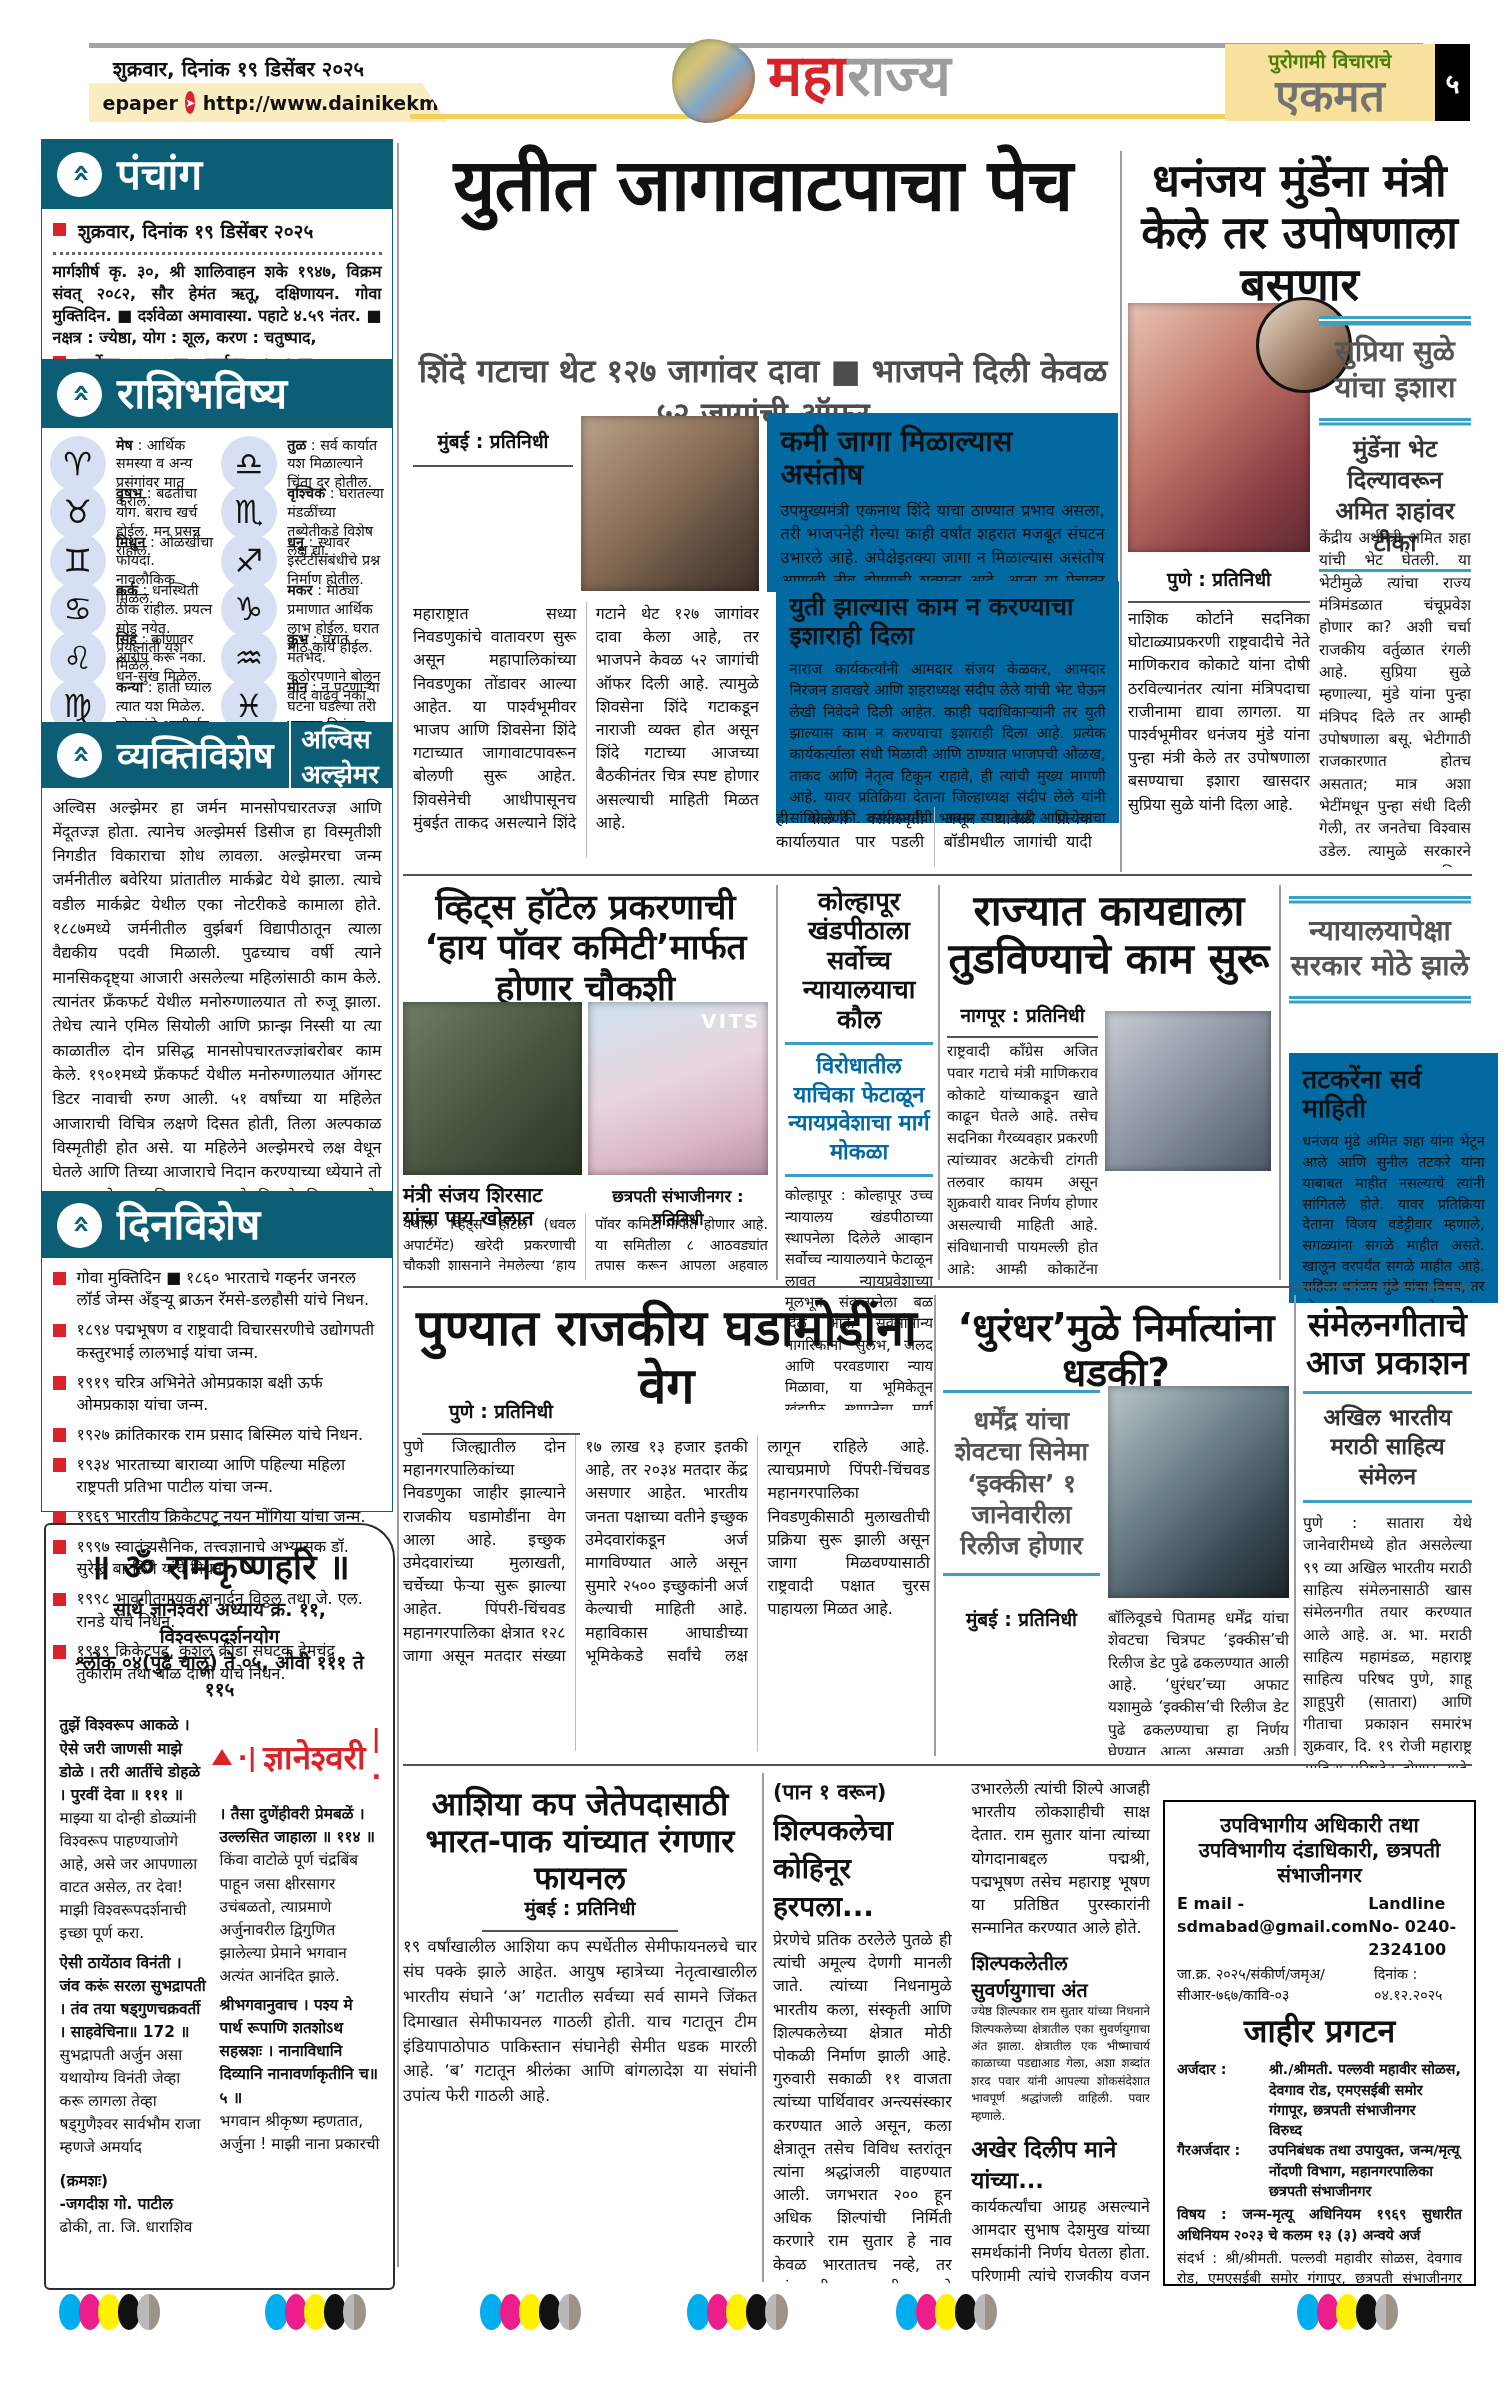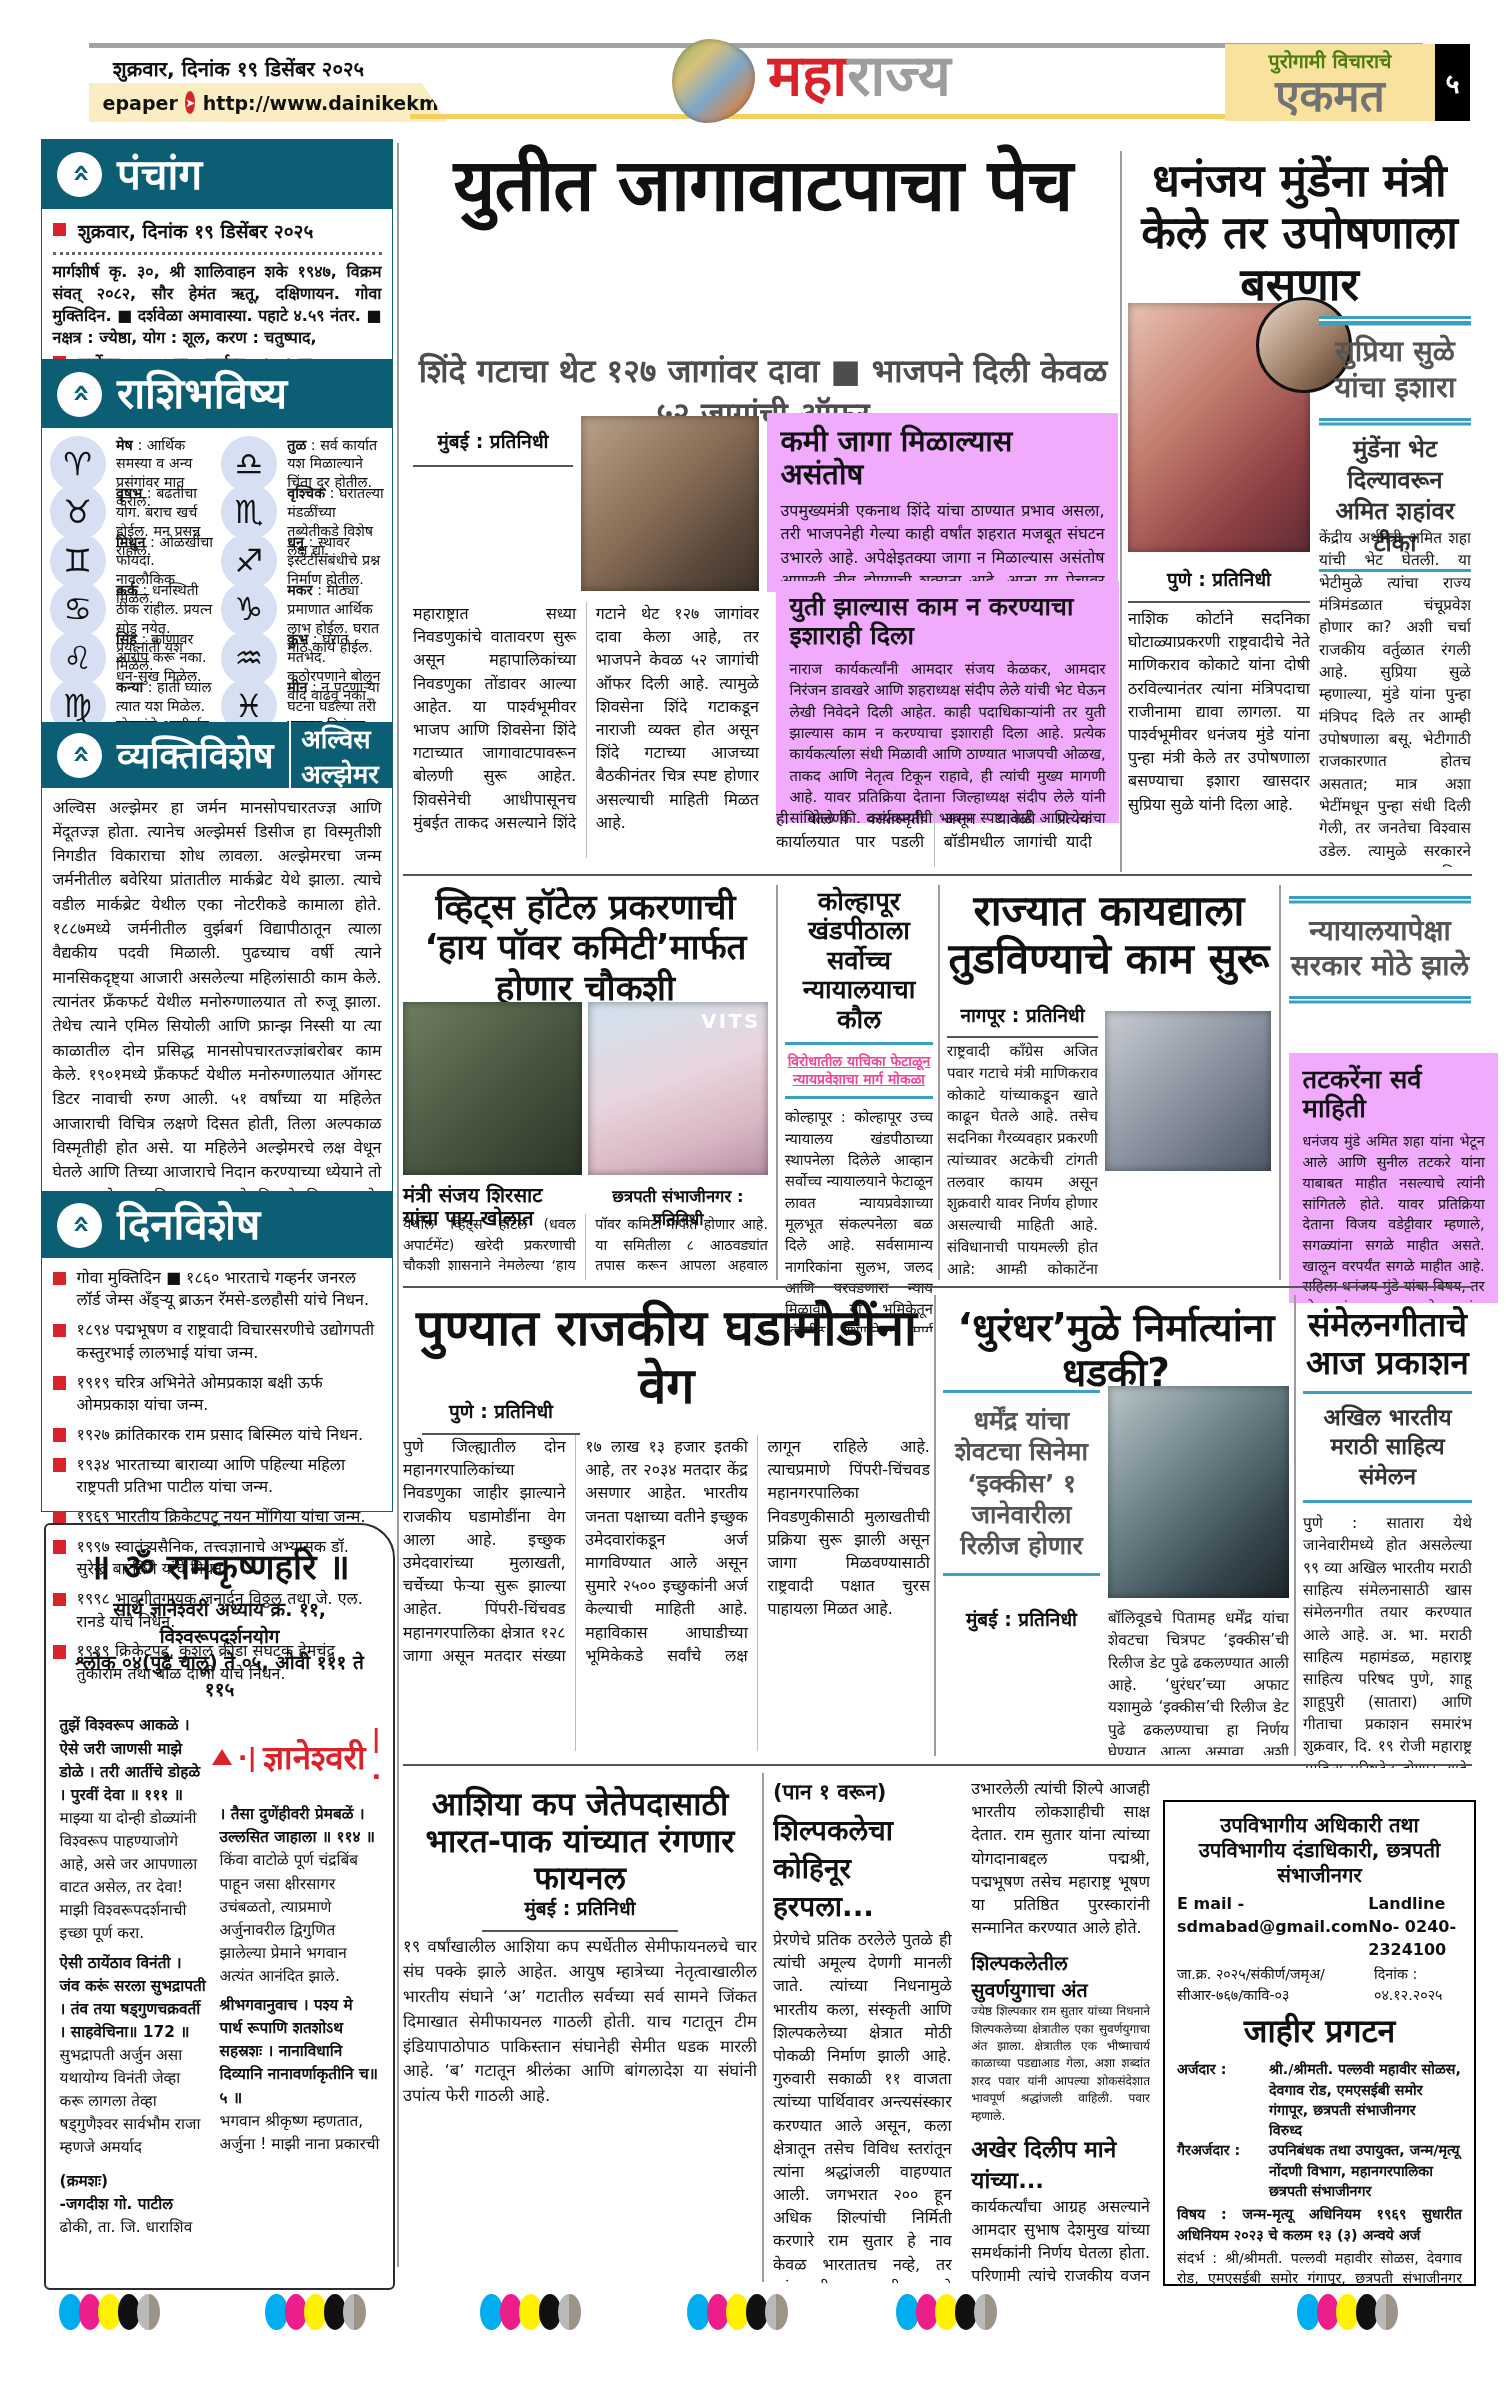--- a/index.html
+++ b/index.html
@@ -44,21 +44,21 @@
   .pin:after{content:"";position:absolute;inset:5.3px;border-radius:50%;background:#fff;}
   .temple{width:0;height:0;border-left:10.5px solid transparent;border-right:10.5px solid transparent;border-bottom:16.6px solid #d8232a;}
   
   .vline{background:#9c9c9c;width:1.5px;}
   .hline{background:#4b4b4b;height:2.3px;}
   .headline-xl{font-size:72px;font-weight:bold;line-height:1.04;text-align:center;letter-spacing:-0.8px;}
   .standfirst{font-size:32px;font-weight:bold;color:#4d4d4d;text-align:center;}
   .byline{font-size:19px;font-weight:bold;text-align:center;}
   .byrule{border-bottom:2.3px solid #555;}
   .body{font-size:16px;line-height:1.45;}
-  .graybox{background:#f0abfc;padding:12px 13.6px;}
+  .graybox{background:#0369a1;padding:12px 13.6px;}
   .graybox .gt{font-size:29px;font-weight:bold;line-height:1.15;}
   .graybox .gb{font-size:16px;line-height:1.45;margin-top:7.5px;}
   .tealrule{background:#3aa0c2;height:3px;}
   .kicker{font-size:29px;font-weight:bold;color:#555;text-align:center;line-height:1.25;}
   .kicker2{font-size:24px;font-weight:bold;color:#333;text-align:center;line-height:1.3;}
   .photo{background:linear-gradient(135deg,#caa98c,#7d6753 60%,#4e4238);box-shadow:inset 0 0 9px rgba(0,0,0,.4);}
   .h2{font-weight:bold;text-align:center;line-height:1.15;}
   .cols2{column-count:2;column-gap:19.6px;column-rule:0.8px solid #bbb;}
   .cols3{column-count:3;column-gap:19.6px;column-rule:0.8px solid #bbb;}
   
@@ -318,21 +318,21 @@
   </div>
   <div class="abs h2" style="left:403px;top:1184px;width:179px;font-size:20.3px;text-align:left;">मंत्री संजय शिरसाट यांचा पाय खोलात</div>
   <div class="abs byline" style="left:588px;top:1184px;width:180px;font-size:16.6px;">छत्रपती संभाजीनगर : प्रतिनिधी</div>
   <div class="abs body jtext cols2" style="left:403px;top:1214px;width:365px;height:66px;overflow:hidden;font-size:14.3px;">येथील व्हिट्स हॉटेल (धवल अपार्टमेंट) खरेदी प्रकरणाची चौकशी शासनाने नेमलेल्या ‘हाय पॉवर कमिटी’मार्फत होणार आहे. या समितीला ८ आठवड्यांत तपास करून आपला अहवाल सादर करण्याचे निर्देश देण्यात आले आहेत. मंत्री संजय शिरसाट यांच्यावर छावणीतील सुमारे ११० कोटींची मालमत्ता ६८ कोटींत खरेदी करण्याचा प्रयत्न केल्याचा आरोप असून या प्रकरणामुळे त्यांचा पाय खोलात गेल्याची चर्चा आहे.</div>
 
   <div class="abs vline" style="left:776px;top:885px;height:395px;"></div>
 
   <div class="abs" style="left:785px;top:887px;width:148px;">
     <div class="h2" style="font-size:25.6px;">कोल्हापूर खंडपीठाला सर्वोच्च न्यायालयाचा कौल</div>
     <div class="tealrule" style="margin:7.5px 0;"></div>
-    <div class="kicker2" style="font-size:14px;color:#ec4899;text-decoration:underline;">विरोधातील याचिका फेटाळून न्यायप्रवेशाचा मार्ग मोकळा</div>
+    <div class="kicker2" style="font-size:22px;color:#0369a1;">विरोधातील याचिका फेटाळून न्यायप्रवेशाचा मार्ग मोकळा</div>
     <div class="tealrule" style="margin:7.5px 0;"></div>
     <div class="body jtext" style="font-size:14.7px;height:226px;overflow:hidden;">कोल्हापूर : कोल्हापूर उच्च न्यायालय खंडपीठाच्या स्थापनेला दिलेले आव्हान सर्वोच्च न्यायालयाने फेटाळून लावत न्यायप्रवेशाच्या मूलभूत संकल्पनेला बळ दिले आहे. सर्वसामान्य नागरिकांना सुलभ, जलद आणि परवडणारा न्याय मिळावा, या भूमिकेतून खंडपीठ स्थापनेचा मार्ग मोकळा झाला असून न्यायालयाने विरोधातील दावा फेटाळला.</div>
   </div>
 
   <div class="abs vline" style="left:938px;top:885px;height:395px;"></div>
 
   <div class="abs h2" style="left:947px;top:887px;width:324px;font-size:42px;">राज्यात कायद्याला तुडविण्याचे काम सुरू</div>
   <div class="abs" style="left:947px;top:1002px;width:151px;">
     <div class="byline">नागपूर : प्रतिनिधी</div>
     <div class="byrule" style="margin-top:7.5px;"></div>

